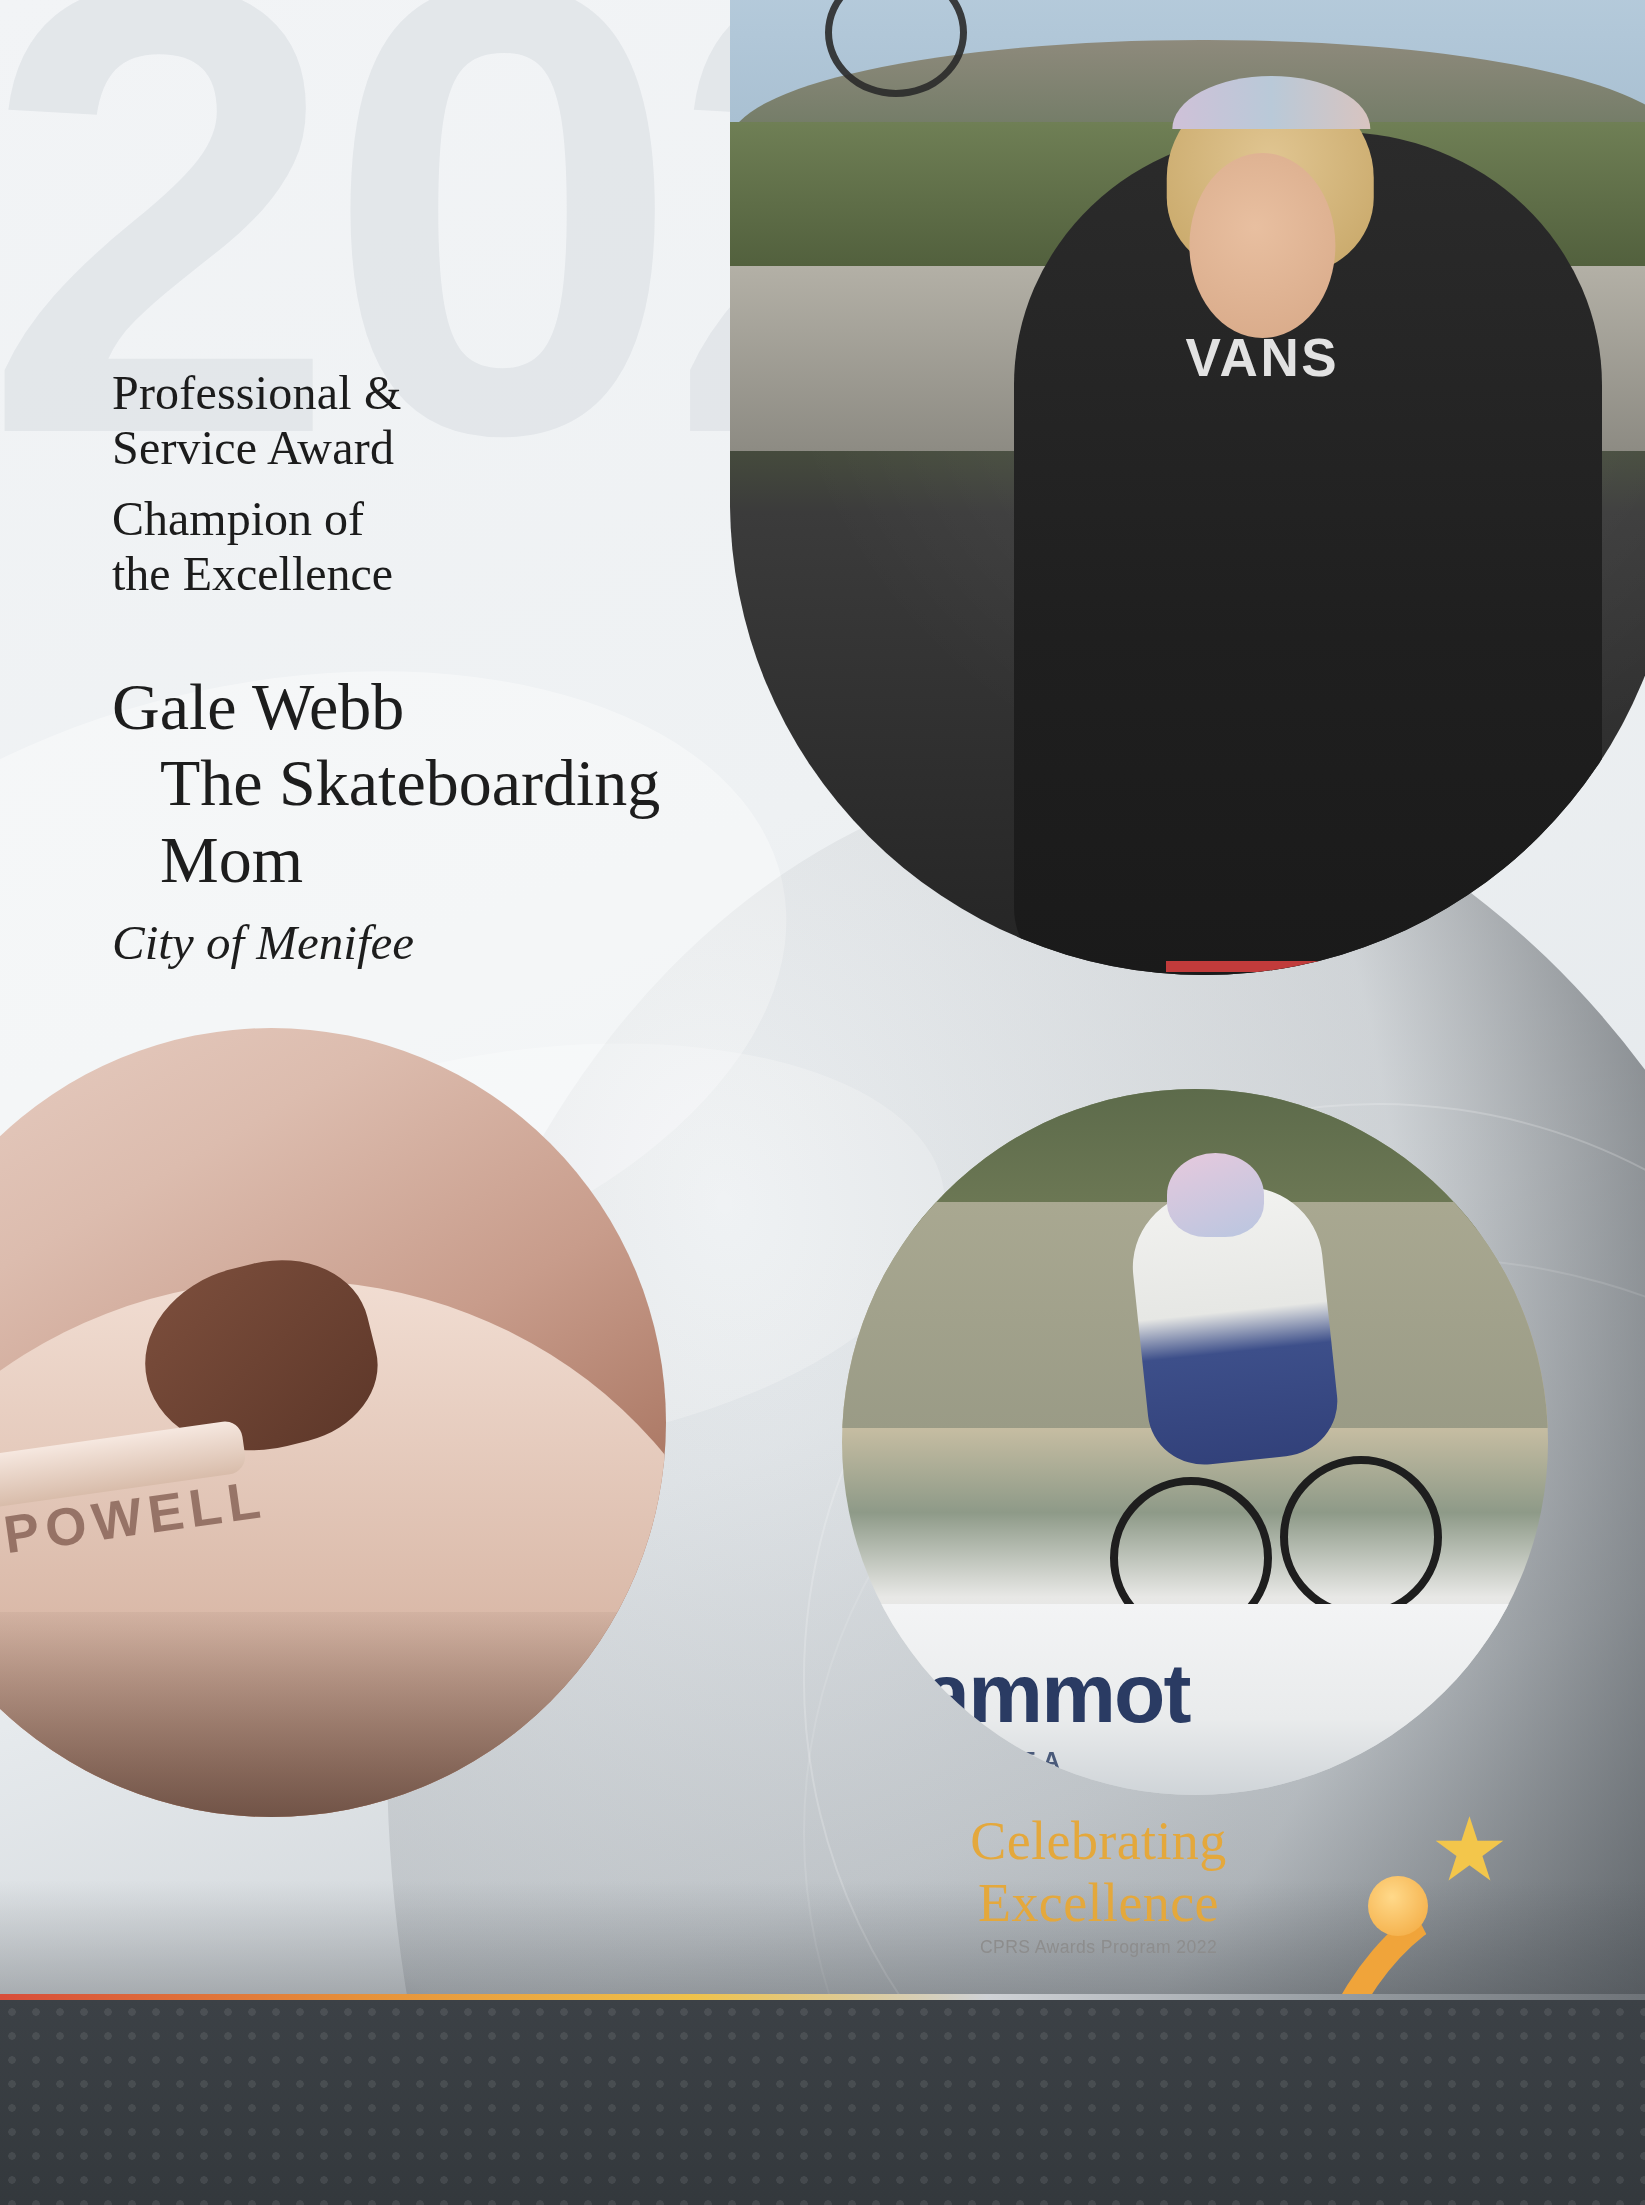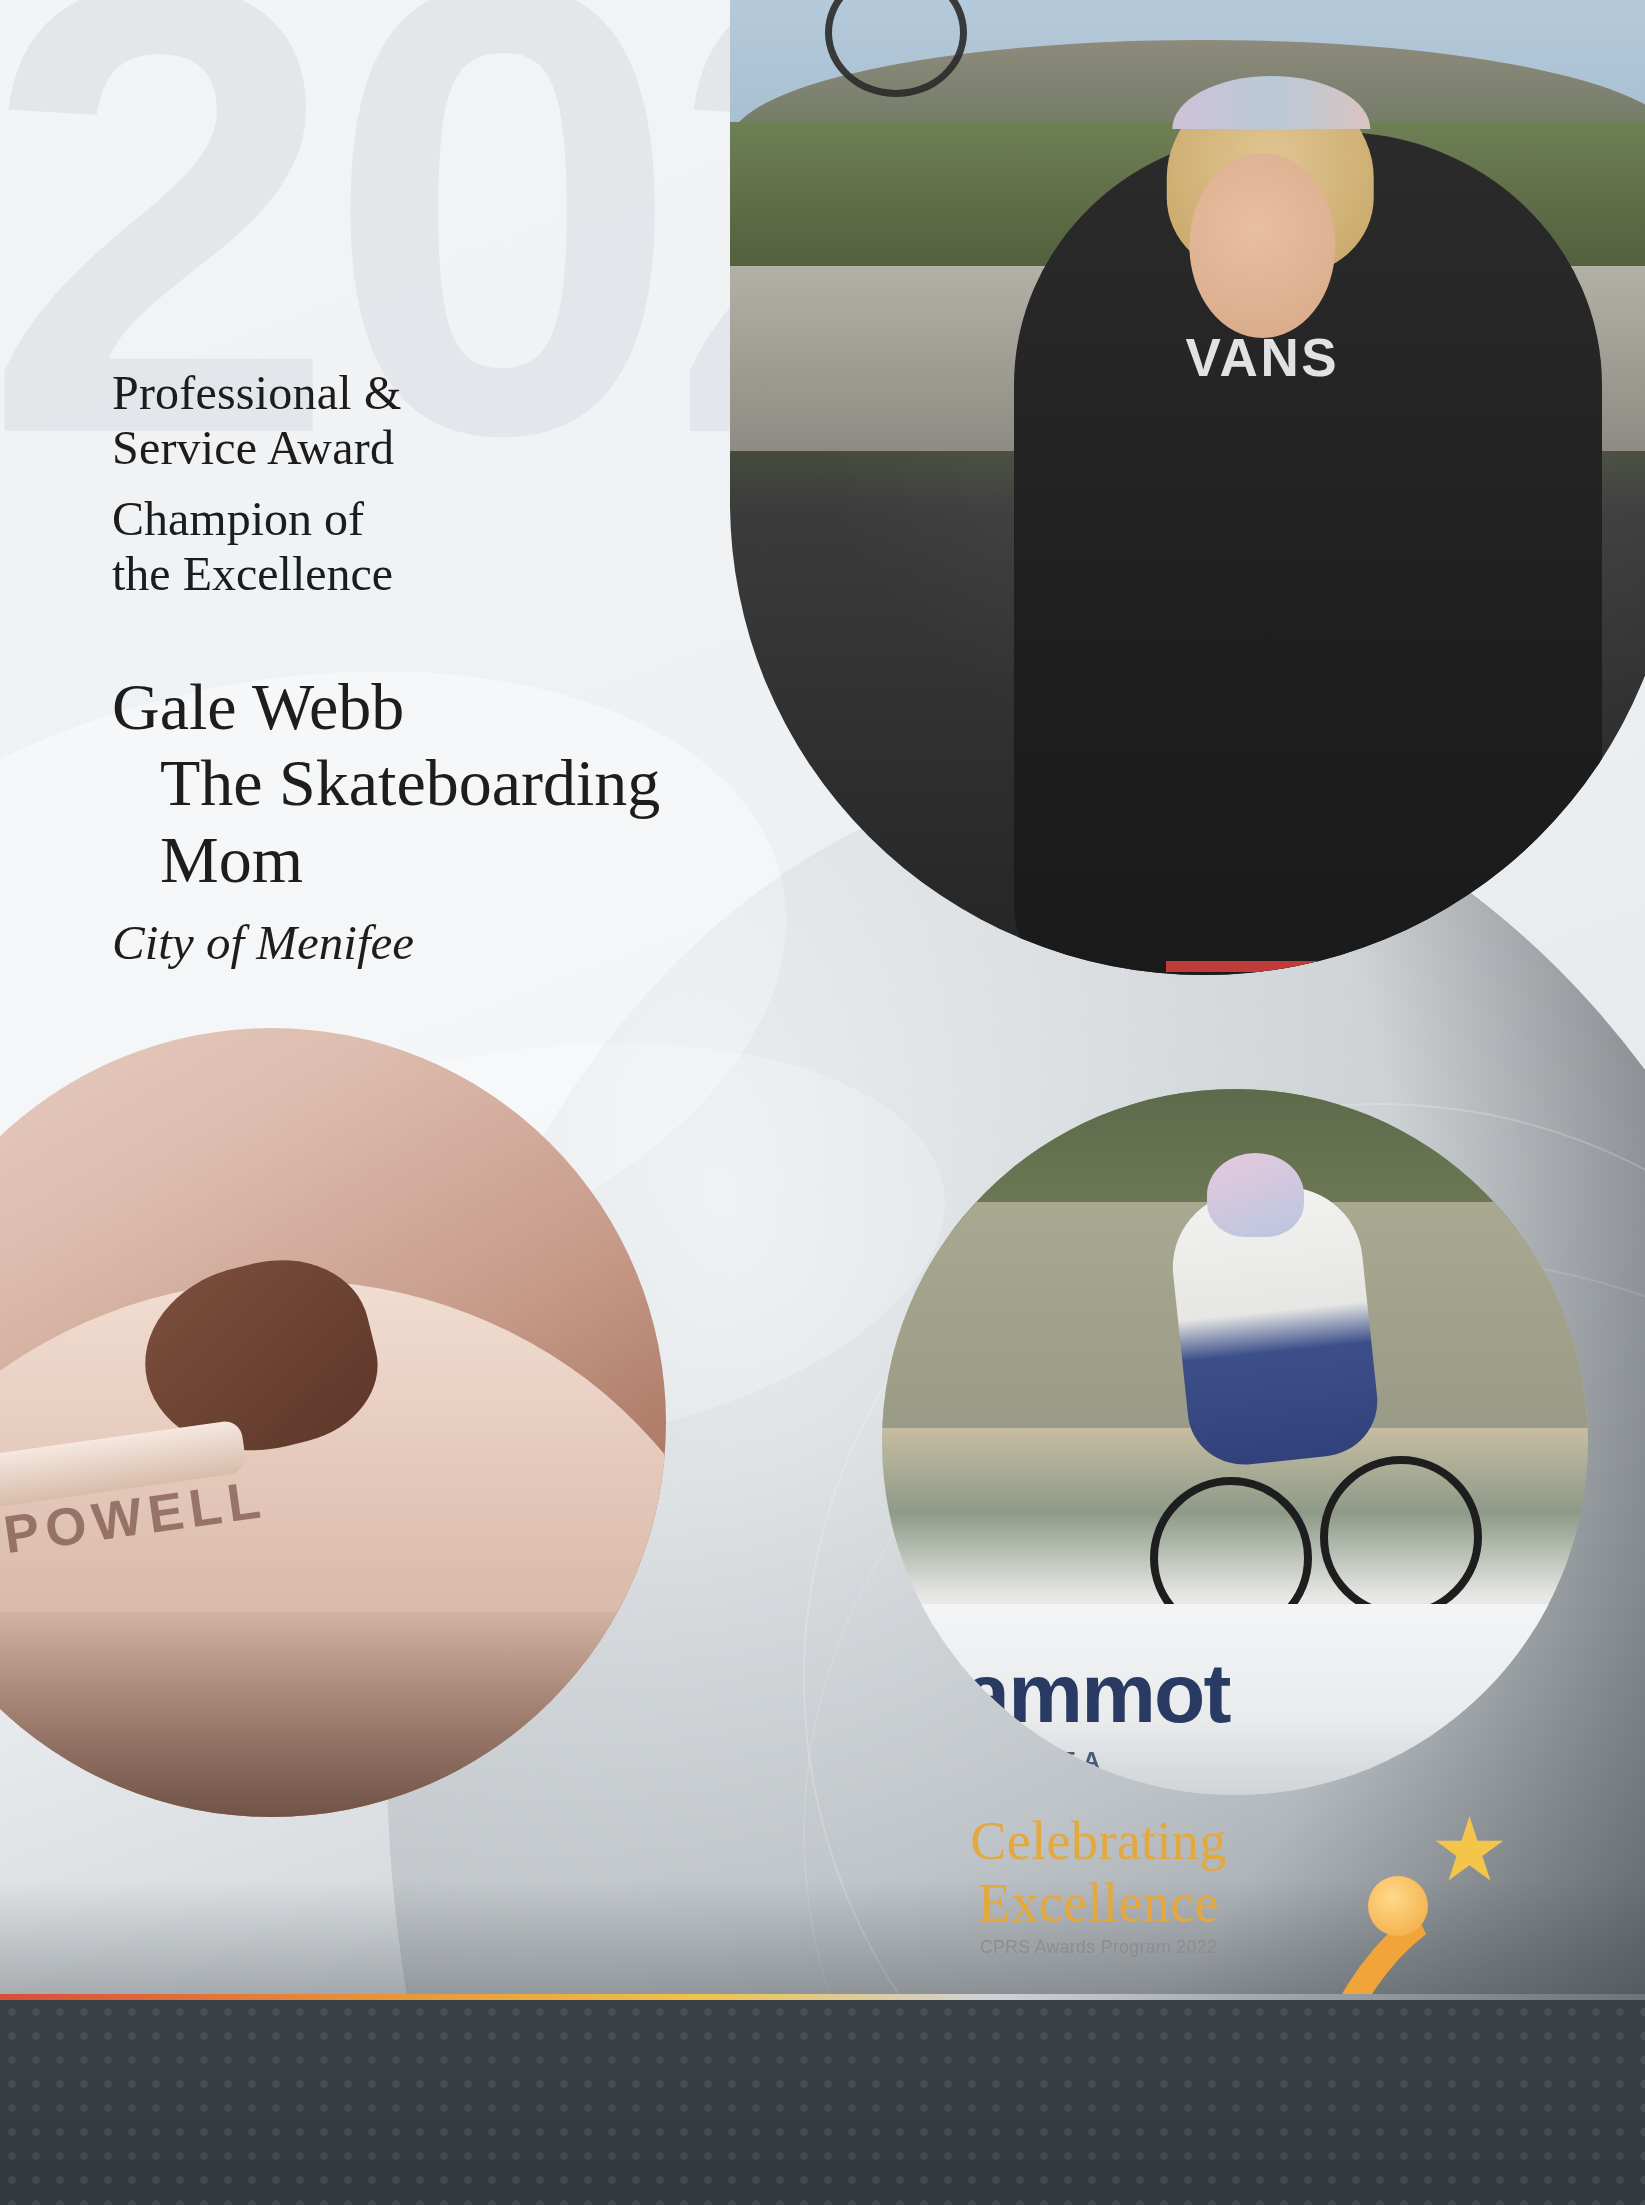--- a/index.html
+++ b/index.html
@@ -169,21 +169,21 @@
     border:7px solid #2a2a2a;border-radius:50%;opacity:.9;
   }
   .pm-shirt-text{
     position:absolute;left:50%;top:37%;transform:translateX(-12%);
     font-family:Liberation Sans, sans-serif;font-weight:700;font-size:53px;color:#f3f3f3;
     letter-spacing:2.6px;opacity:.92;
   }
   .pm-redline{position:absolute;left:46%;bottom:2.6px;width:54%;height:11.5px;background:#c13b3b;}
 
   .photo-bmx{
-    left:882px;top:1089px;width:706px;height:706px;
+    left:842px;top:1089px;width:706px;height:706px;
   }
   .photo-bmx .img{
     position:absolute;inset:0;
     background:linear-gradient(180deg,#7d8a6a 0%, #8d9470 14%, #b9b093 34%, #c6bda2 48%, #8e9a88 60%, #e8e8e6 72%, #cfd3d6 100%);
   }
   .bmx-trees{position:absolute;left:0;top:0;width:100%;height:20%;background:linear-gradient(180deg,#5d6b4b,#6f7a56);}
   .bmx-crowd{position:absolute;left:0;top:16%;width:100%;height:32%;background:linear-gradient(180deg,#a9a891,#9a9b86);}
   .bmx-banner{
     position:absolute;left:0;bottom:0;width:100%;height:27%;
     background:linear-gradient(180deg,#f3f4f5 0%,#e9ebec 60%,#cfd4d8 100%);

